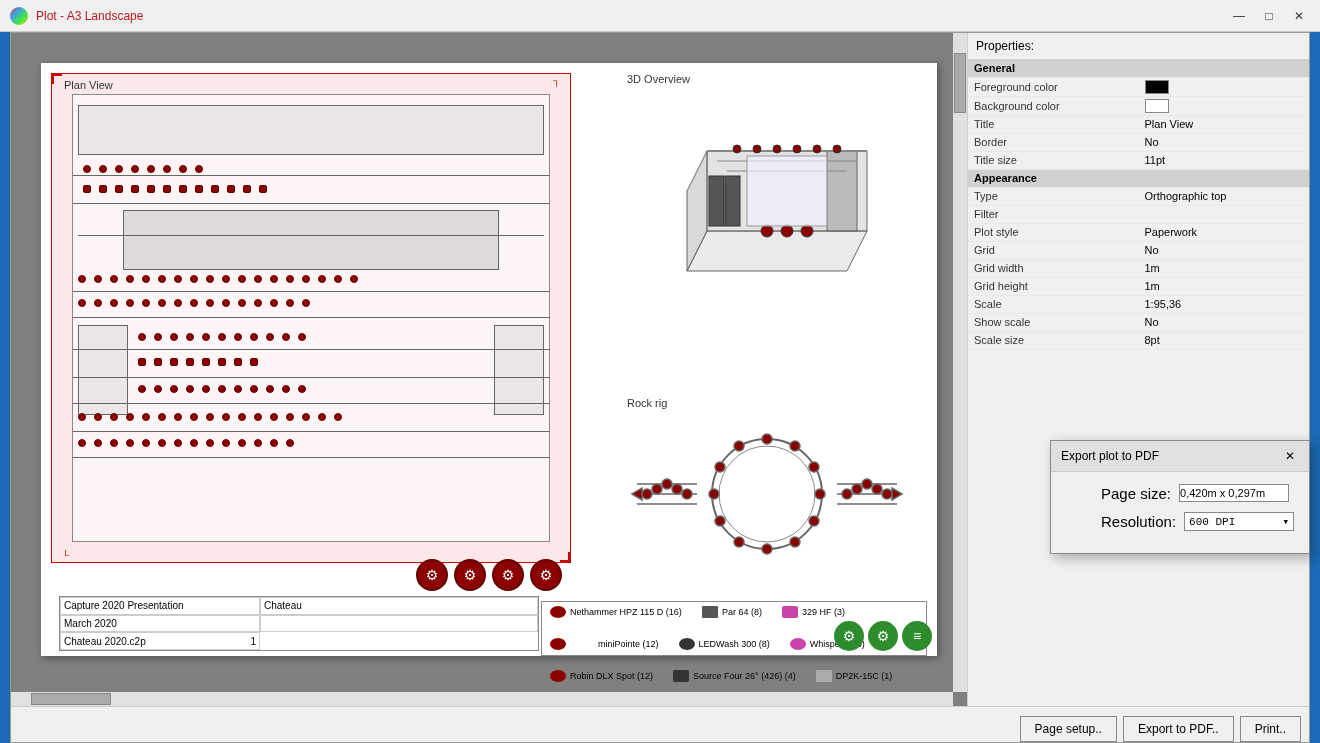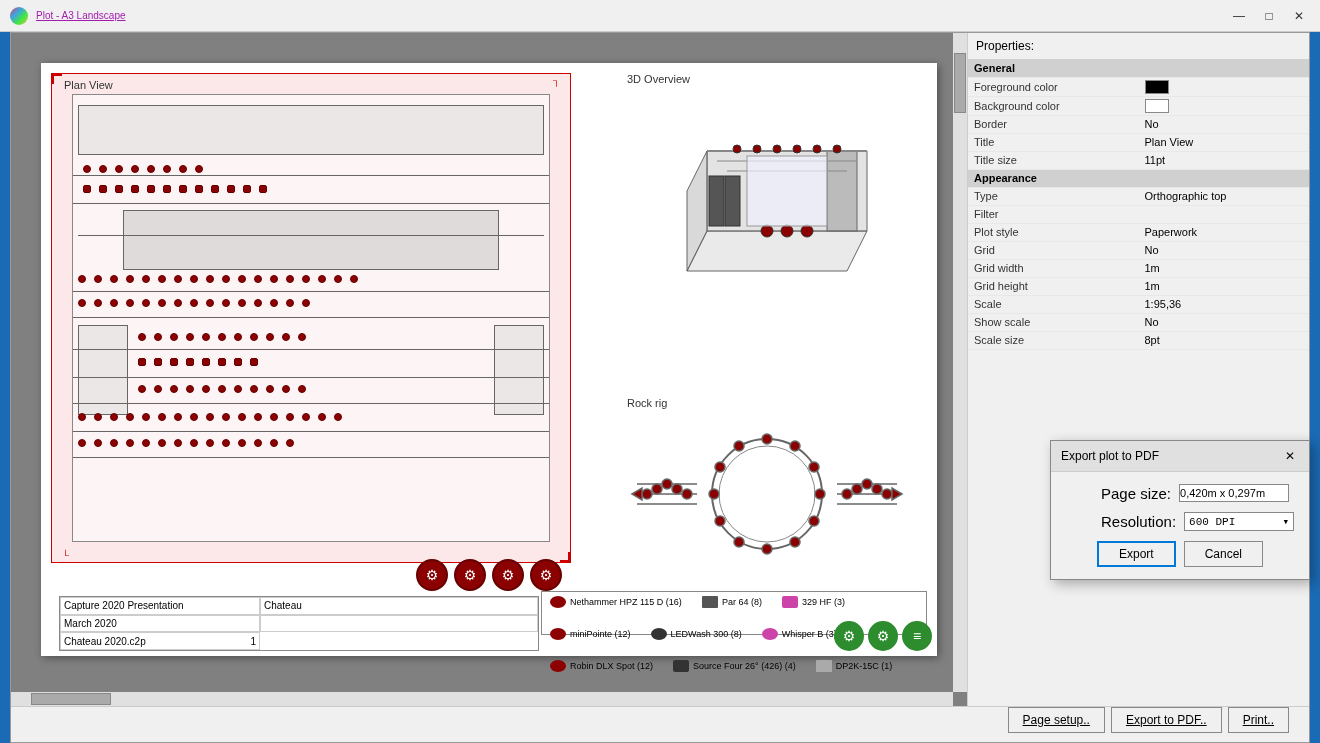--- a/index.html
+++ b/index.html
@@ -23,23 +23,22 @@
       position: relative;
     }
     .title-bar-icon {
       width: 18px;
       height: 18px;
       margin-right: 8px;
       background: linear-gradient(135deg, #e84040, #40a0e8, #40e840, #e8c040);
       border-radius: 50%;
     }
     .title-bar-text {
-      font-size: 10px;
-      color: #a21caf;
-      text-decoration: underline;
+      font-size: 12px;
+      color: #b91c1c;
     }
     .title-bar-controls {
       position: absolute;
       right: 8px;
       top: 0;
       height: 32px;
       display: flex;
       align-items: center;
       gap: 4px;
     }
@@ -195,24 +194,24 @@
     .info-cell {
       border: 1px solid #ccc;
       padding: 1px 3px;
       display: flex;
       align-items: center;
     }
 
     
     .legend-bar {
       position: absolute;
-      bottom: 21px;
+      bottom: 0;
       left: 500px;
       right: 10px;
-      height: 44px;
+      height: 55px;
       border: 1px solid #888;
       background: white;
       font-size: 9px;
       display: flex;
       align-items: center;
       padding: 4px 8px;
       gap: 20px;
       flex-wrap: wrap;
     }
     .legend-item {
@@ -337,25 +336,24 @@
       overflow-y: auto;
       overflow-x: hidden;
     }
 
     
     .bottom-bar {
       height: 36px;
       background: #f0f0f0;
       border-top: 1px solid #ccc;
       display: flex;
-      align-items: flex-start;
+      align-items: flex-end;
       justify-content: flex-end;
-      padding: 0 20px;
+      padding: 0 8px;
       gap: 6px;
-      text-decoration: underline;
     }
     .bottom-btn {
       padding: 4px 14px;
       background: #f0f0f0;
       border: 1px solid #888;
       cursor: pointer;
       font-size: 12px;
       height: 26px;
     }
 
@@ -780,21 +778,21 @@
           <div class="legend-item">
             <span class="legend-icon" style="background:#555;border-radius:1px;"></span>
             <span style="font-size:9px;">Par 64 (8)</span>
           </div>
           <div class="legend-item">
             <span class="legend-icon" style="background:#cc44aa;border-radius:2px;"></span>
             <span style="font-size:9px;">329 HF (3)</span>
           </div>
           <div class="legend-item">
             <span class="legend-icon" style="border-radius:50%;"></span>
-            <span style="font-size:9px;">miniPointe (12)</span>
+            <span style="font-size:9px;margin-left:28px;">miniPointe (12)</span>
           </div>
           <div class="legend-item">
             <span class="legend-icon" style="background:#333;"></span>
             <span style="font-size:9px;">LEDWash 300 (8)</span>
           </div>
           <div class="legend-item">
             <span class="legend-icon" style="background:#cc44aa;"></span>
             <span style="font-size:9px;">Whisper B (3)</span>
           </div>
           <div class="legend-item">
@@ -839,26 +837,26 @@
                 <span class="color-swatch" style="background:#000000;"></span>
               </td>
             </tr>
             <tr>
               <td>Background color</td>
               <td>
                 <span class="color-swatch" style="background:#ffffff;"></span>
               </td>
             </tr>
             <tr>
+              <td>Title</td>
+              <td>Plan View</td>
+            </tr>
+            <tr>
               <td>Border</td>
               <td>No</td>
-            </tr>
-            <tr>
-              <td>Title</td>
-              <td>Plan View</td>
             </tr>
             <tr>
               <td>Title size</td>
               <td>11pt</td>
             </tr>
             <tr>
               <td colspan="2" class="section-header">Appearance</td>
             </tr>
             <tr>
               <td>Type</td>
@@ -910,24 +908,20 @@
             <span class="dialog-label">Page size:</span>
             <span class="dialog-value">0,420m x 0,297m</span>
           </div>
           <div class="dialog-row">
             <span class="dialog-label">Resolution:</span>
             <div class="dialog-select">
               <span>600 DPI</span>
               <span>▾</span>
             </div>
           </div>
-          <div class="dialog-actions">
-            <button class="dialog-btn primary">Export</button>
-            <button class="dialog-btn">Cancel</button>
-          </div>
         </div>
       </div>
 
     </div>
 
   </div>
 
   <div class="bottom-bar">
     <button class="bottom-btn">Page setup..</button>
     <button class="bottom-btn">Export to PDF..</button>

